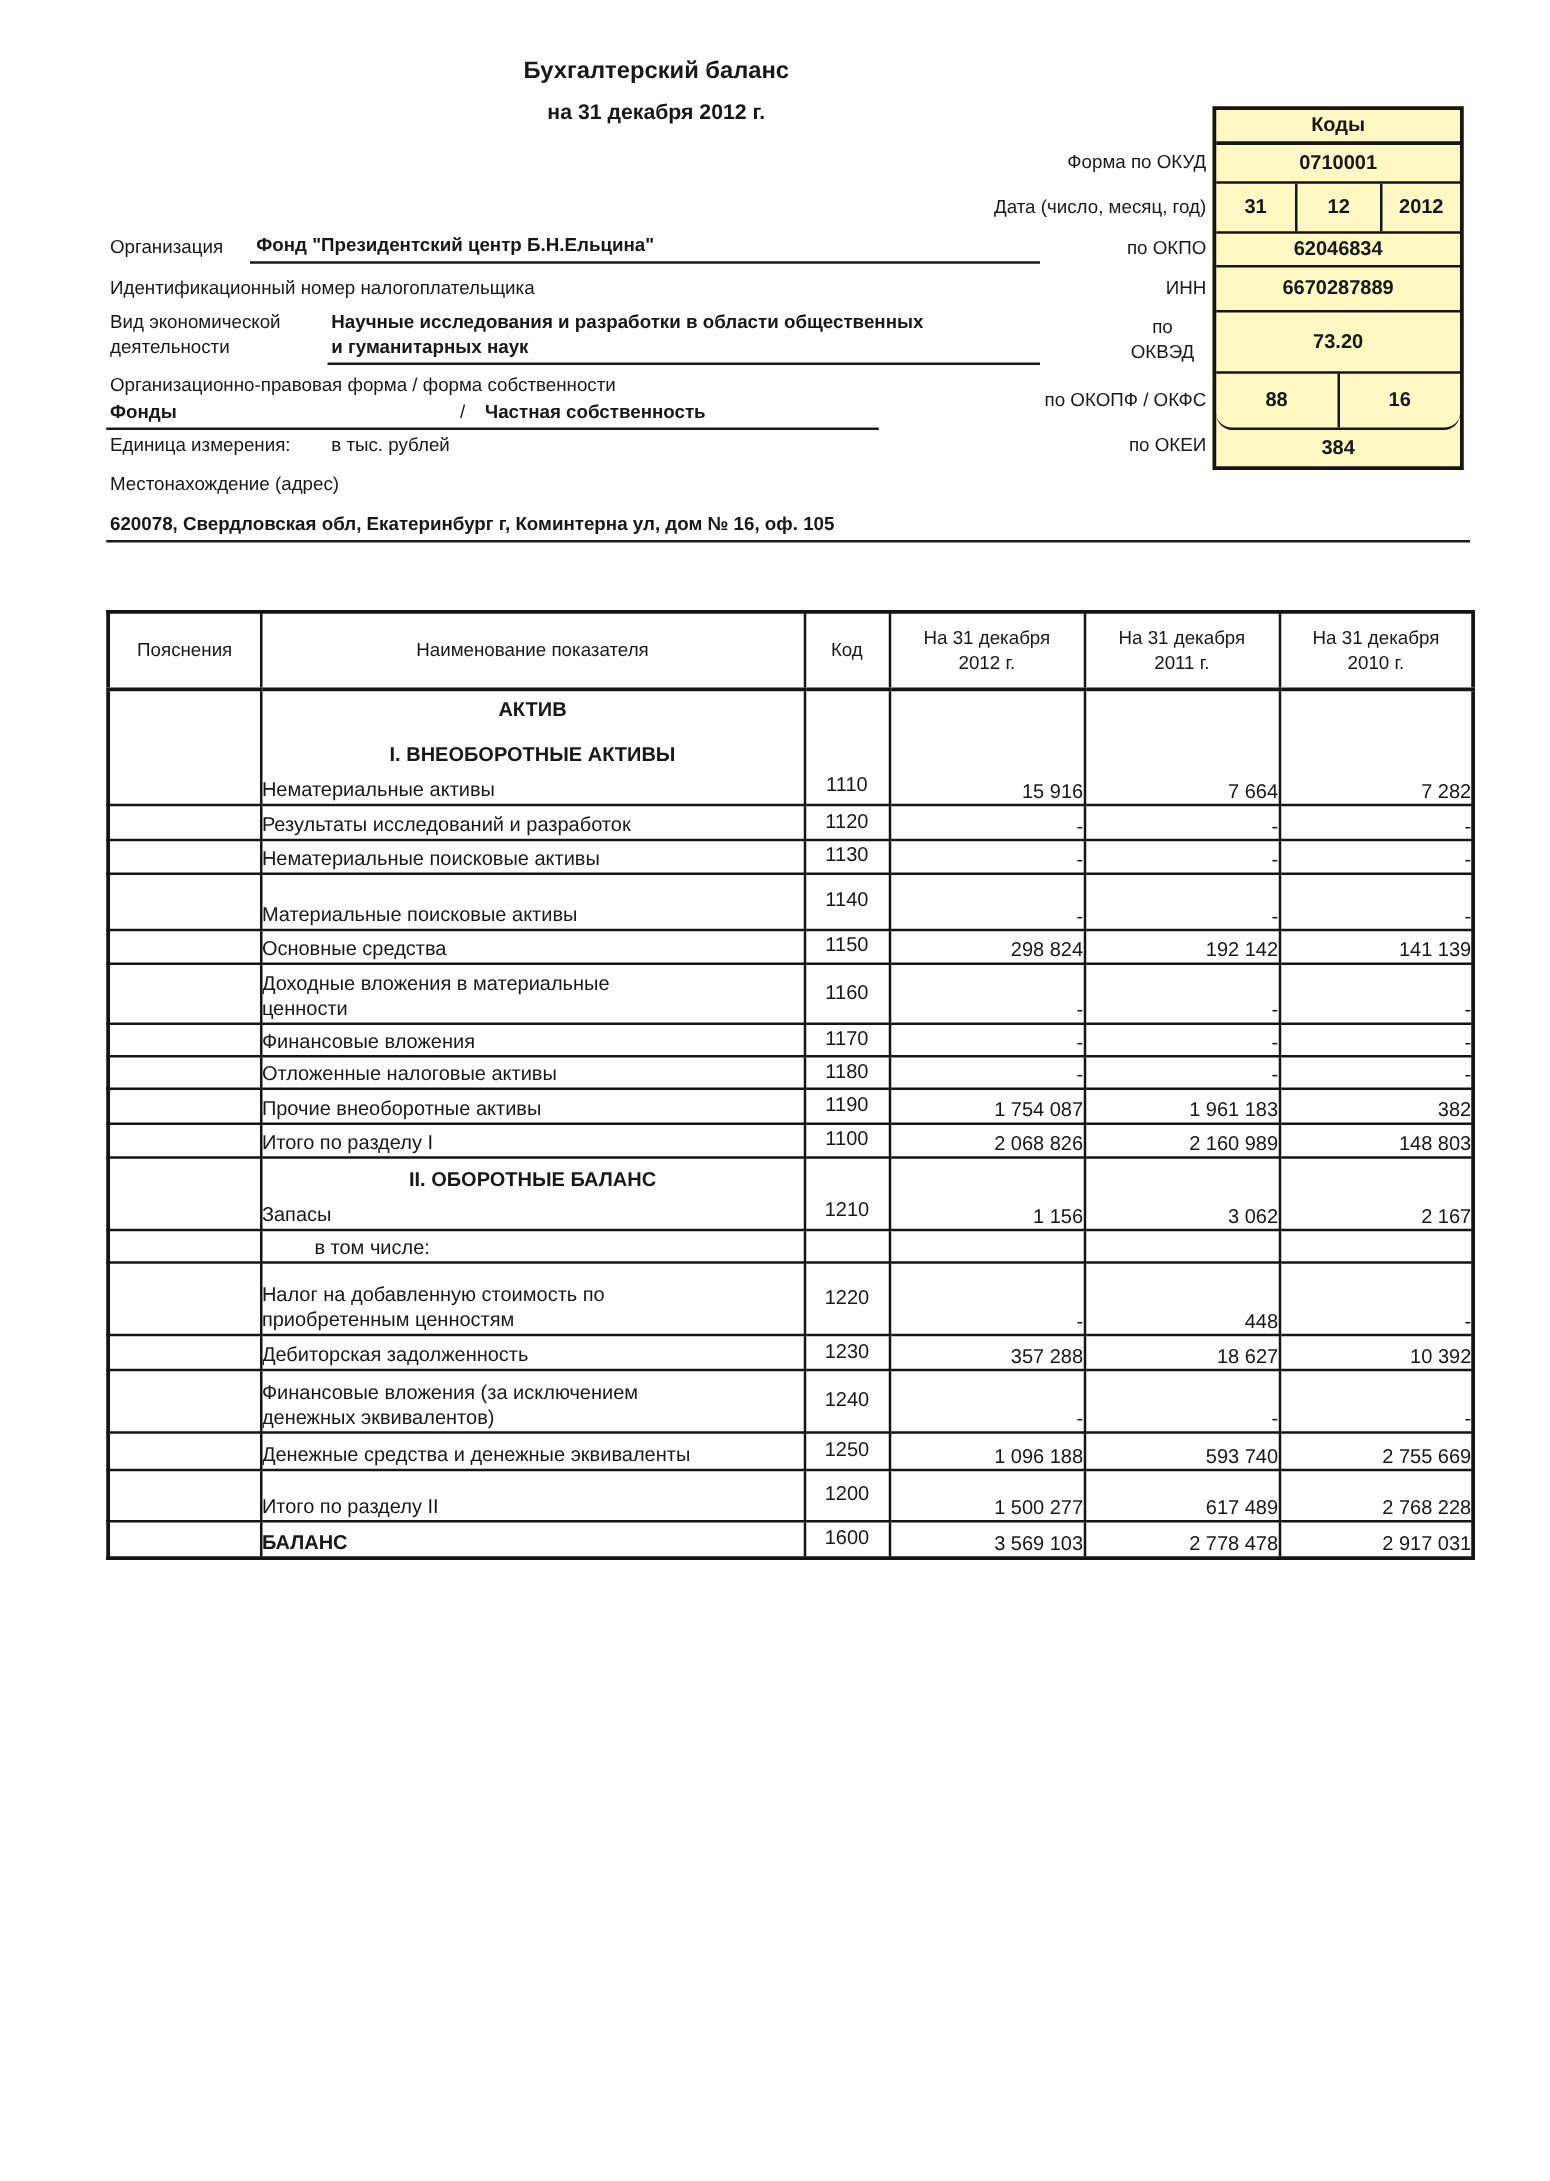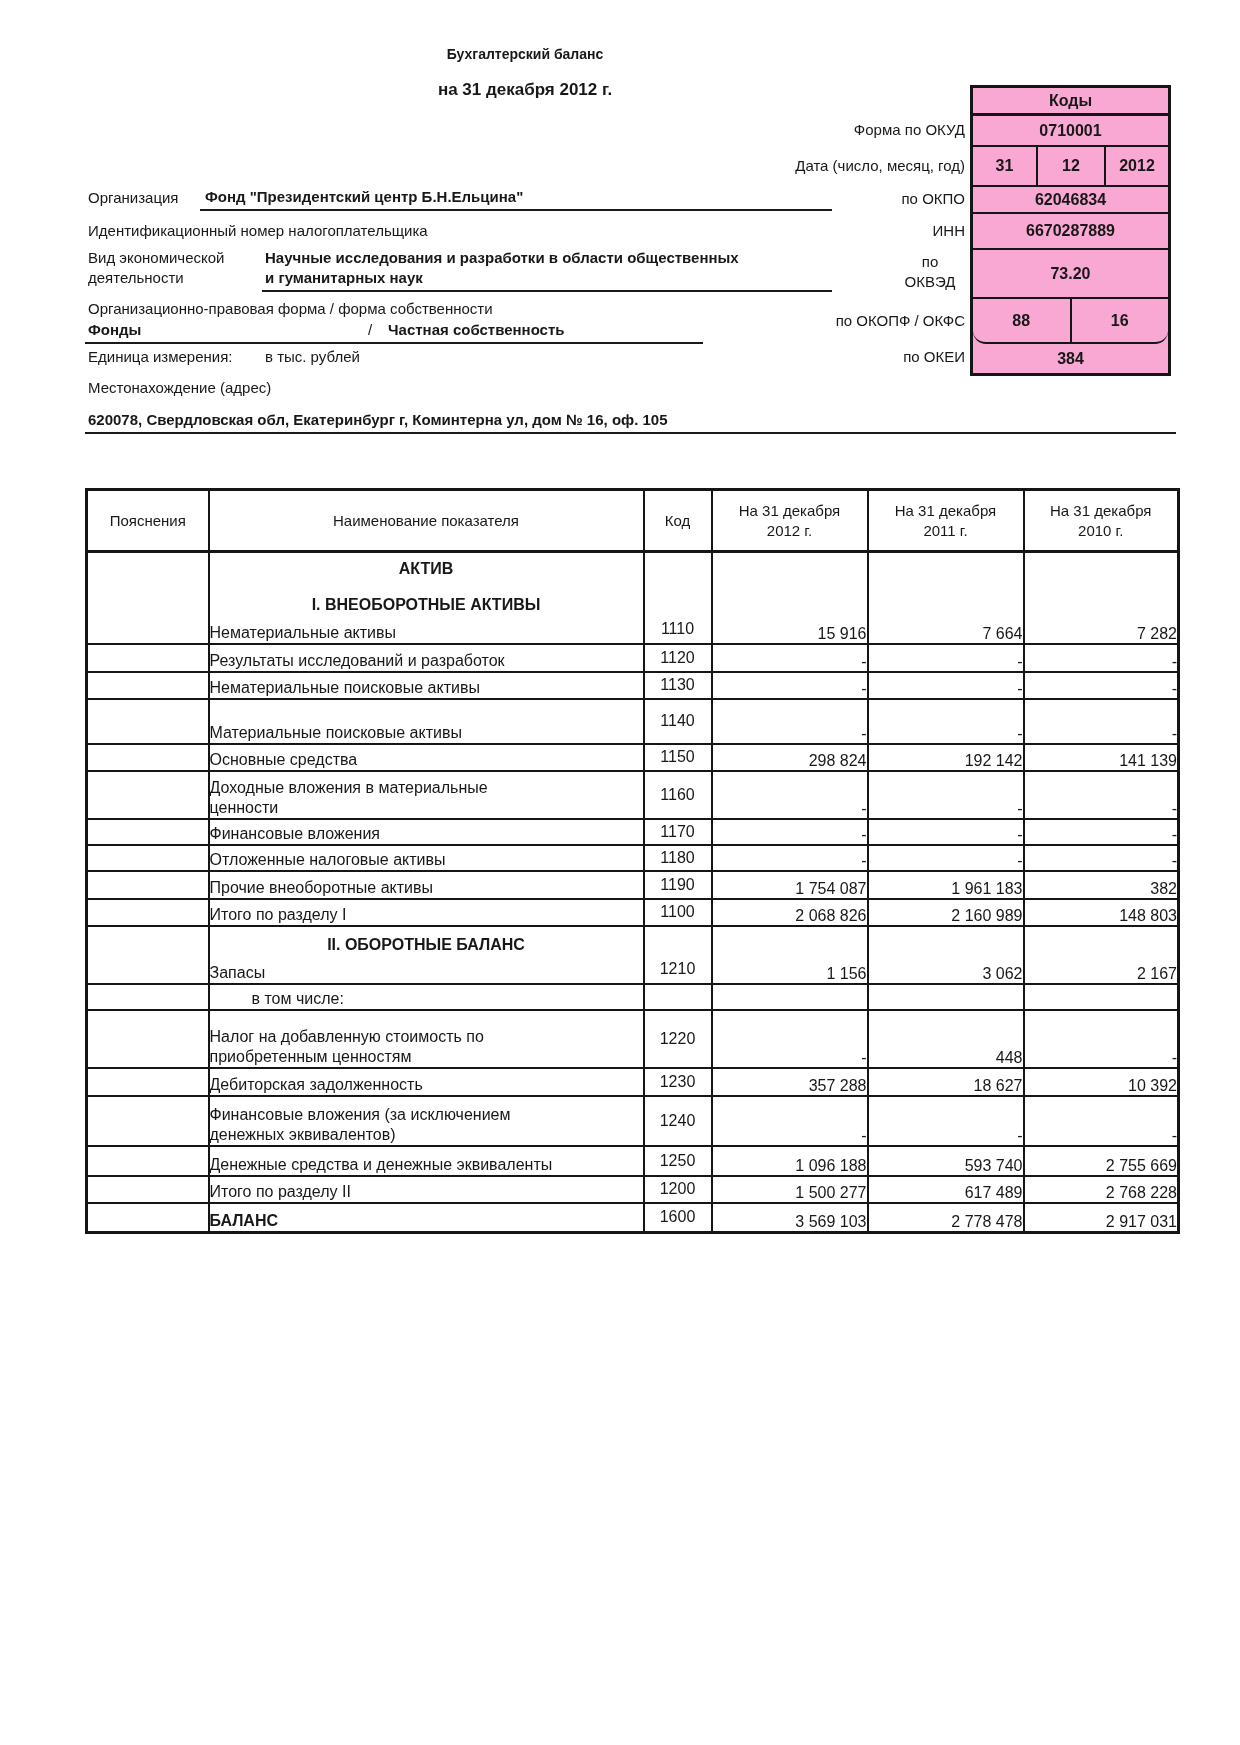--- a/index.html
+++ b/index.html
@@ -6,35 +6,35 @@
   .page{
     position:relative;
     width:1240px;height:1745px;
     background:#ffffff;
     font-family:"Liberation Sans", sans-serif;
     color:#181818;
     overflow:hidden;
   }
   .title{
     position:absolute;left:85px;top:46px;width:880px;
-    text-align:center;font-size:14px;font-weight:bold;
+    text-align:center;font-size:19px;font-weight:bold;
   }
   .subtitle{
     position:absolute;left:85px;top:80px;width:880px;
     text-align:center;font-size:17px;font-weight:bold;
   }
   
   .llab{position:absolute;left:88px;font-size:15px;line-height:20px;}
   .lval{position:absolute;font-size:15px;line-height:20px;font-weight:bold;}
   .rlab{position:absolute;right:275px;text-align:right;font-size:15px;line-height:20px;}
   .rule{position:absolute;height:2px;background:#1a1a1a;}
   
   .codes{
     position:absolute;left:970px;top:85px;width:201px;
-    border:3px solid #151515;box-sizing:border-box;background:#f9a8d4;
+    border:3px solid #151515;box-sizing:border-box;background:#fef9c3;
   }
   .cb-row{
     display:flex;align-items:center;justify-content:center;
     border-bottom:2px solid #151515;box-sizing:border-box;
     font-size:16px;text-align:center;
   }
   .cb-row:last-child{border-bottom:none;}
   .cb-head{height:28px;font-weight:bold;border-bottom:3px solid #151515;}
   .cb-val{font-weight:bold;}
   .cb-cell{flex:1;display:flex;align-items:center;justify-content:center;height:100%;border-right:2px solid #151515;font-weight:bold;}
@@ -312,21 +312,21 @@
         <tr style="height: 30px;">
           <td class="c-expl"></td>
           <td class="c-name">
             <div class="nm">Денежные средства и денежные эквиваленты</div>
           </td>
           <td class="c-code">1250</td>
           <td class="c-val">1 096 188</td>
           <td class="c-val">593 740</td>
           <td class="c-val">2 755 669</td>
         </tr>
-        <tr style="height: 27px; margin-top: 29px;">
+        <tr style="height: 41px; margin-top: 29px;">
           <td class="c-expl"></td>
           <td class="c-name">
             <div class="nm">Итого по разделу II</div>
           </td>
           <td class="c-code">1200</td>
           <td class="c-val">1 500 277</td>
           <td class="c-val">617 489</td>
           <td class="c-val">2 768 228</td>
         </tr>
         <tr style="height: 30px;">

